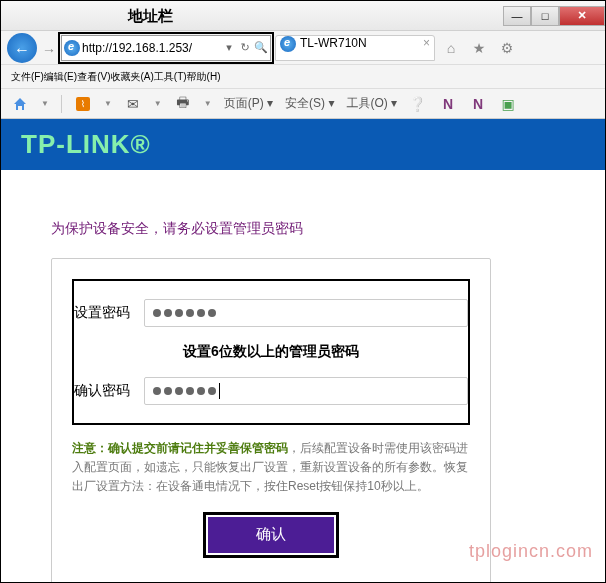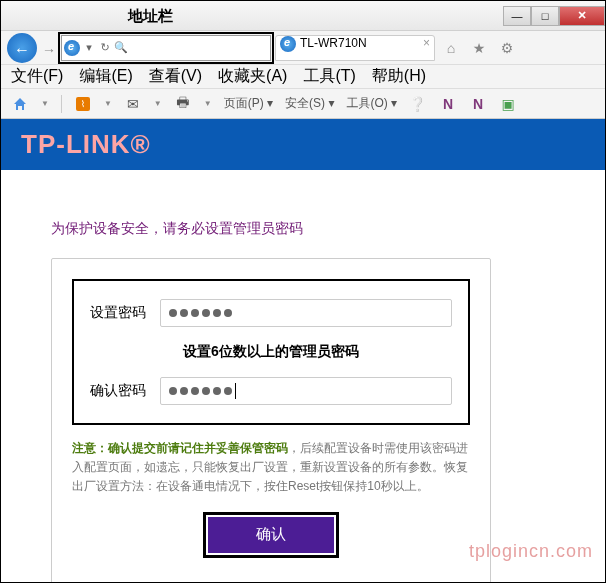--- a/index.html
+++ b/index.html
@@ -19,39 +19,39 @@
 .ie-icon { width: 16px; height: 16px; background: radial-gradient(#5bb0f0, #1868c0); border-radius: 50%; position: relative; }
 .ie-icon::after { content: "e"; position: absolute; color: #fff; font-size: 11px; font-weight: bold; left: 4px; top: 0; font-style: italic; }
 .addr-text { flex: 1; font-size: 12px; }
 .addr-icon { width: 14px; text-align: center; color: #666; font-size: 11px; }
 .tab-box { flex: 0 0 160px; height: 26px; border: 1px solid #ccc; background: #fff; display: flex; padding: 0 4px; gap: 4px; border-top-left-radius: 3px; border-top-right-radius: 3px; }
 .tab-title { flex: 1; font-size: 12px; }
 .tab-close { color: #999; font-size: 12px; }
 .chrome-icon { width: 24px; color: #888; text-align: center; font-size: 14px; }
 
 
-.menu-row { height: 24px; background: #f4f4f4; display: flex; align-items: center; padding: 0 10px; gap: 16px; border-bottom: 1px solid #ddd; font-size: 16px; }
+.menu-row { height: 24px; background: #f4f4f4; display: flex; align-items: center; padding: 0 10px; gap: 0; border-bottom: 1px solid #ddd; font-size: 10px; }
 
 
 .toolbar-row { height: 30px; background: #f4f4f4; display: flex; align-items: center; padding: 0 10px; gap: 12px; border-bottom: 1px solid #ccc; color: #555; font-size: 12px; }
 .tb-icon { width: 18px; height: 18px; display: flex; align-items: center; justify-content: center; font-size: 14px; }
 .tb-sep { width: 1px; height: 18px; background: #ccc; }
 .tb-home svg { width: 16px; height: 16px; }
 .tb-rss { width: 14px; height: 14px; background: #e87b00; border-radius: 2px; color: #fff; font-size: 9px; display: flex; align-items: center; justify-content: center; }
 
 
 .content { background: #fff; }
 .brand-bar { background: #0a5ab4; padding: 10px 20px; }
-.brand { color: #fca5a5; font-size: 26px; font-weight: bold; letter-spacing: 1px; font-family: Arial, sans-serif; }
+.brand { color: #86efac; font-size: 26px; font-weight: bold; letter-spacing: 1px; font-family: Arial, sans-serif; }
 
 .page-body { padding: 50px 50px 20px; }
 .prompt { font-size: 14px; margin-bottom: 20px; color: #701a75; }
 
 .form-panel { border: 1px solid #ccc; border-radius: 2px; padding: 20px 20px 40px; width: 440px; position: relative; }
-.field-group { border: 2px solid #000; padding: 10px 16px; margin-bottom: 0; }
+.field-group { border: 2px solid #000; padding: 10px 0; margin-bottom: 0; }
 .field-row { display: flex; align-items: center; gap: 10px; padding: 8px 0; }
 .field-label { width: 60px; font-size: 14px; }
 .field-input { flex: 1; height: 28px; border: 1px solid #ccc; border-radius: 2px; padding: 0 8px; display: flex; align-items: center; gap: 3px; position: relative; }
 .dot { width: 8px; height: 8px; background: #666; border-radius: 50%; }
 .cursor { width: 1px; height: 16px; background: #000; }
 .hint-row { text-align: center; font-weight: bold; font-size: 14px; padding: 8px 0; }
 
 .notice { font-size: 12px; color: #777; line-height: 1.6; margin: 14px 0 20px; }
 .notice-label { color: #4d7c0f; font-weight: bold; }
 .notice-bold { color: #4d7c0f; font-weight: bold; }
@@ -69,20 +69,21 @@
   <div class="win-btn">□</div>
   <div class="win-btn win-close">✕</div>
 </div>
 
 <div class="nav-row">
   <div class="addr-label">地址栏</div>
   <div class="back-btn">←</div>
   <div class="fwd-arrow">→</div>
   <div class="addr-box">
     <span class="ie-icon"></span>
+    <span class="addr-text">http://192.168.1.253/</span>
     <span class="addr-icon">▾</span>
     <span class="addr-icon">↻</span>
     <span class="addr-icon">🔍</span>
   </div>
   <div class="tab-box">
     <span class="ie-icon"></span>
     <span class="tab-title">TL-WR710N</span>
     <span class="tab-close">×</span>
   </div>
   <div class="chrome-icon">⌂</div>

